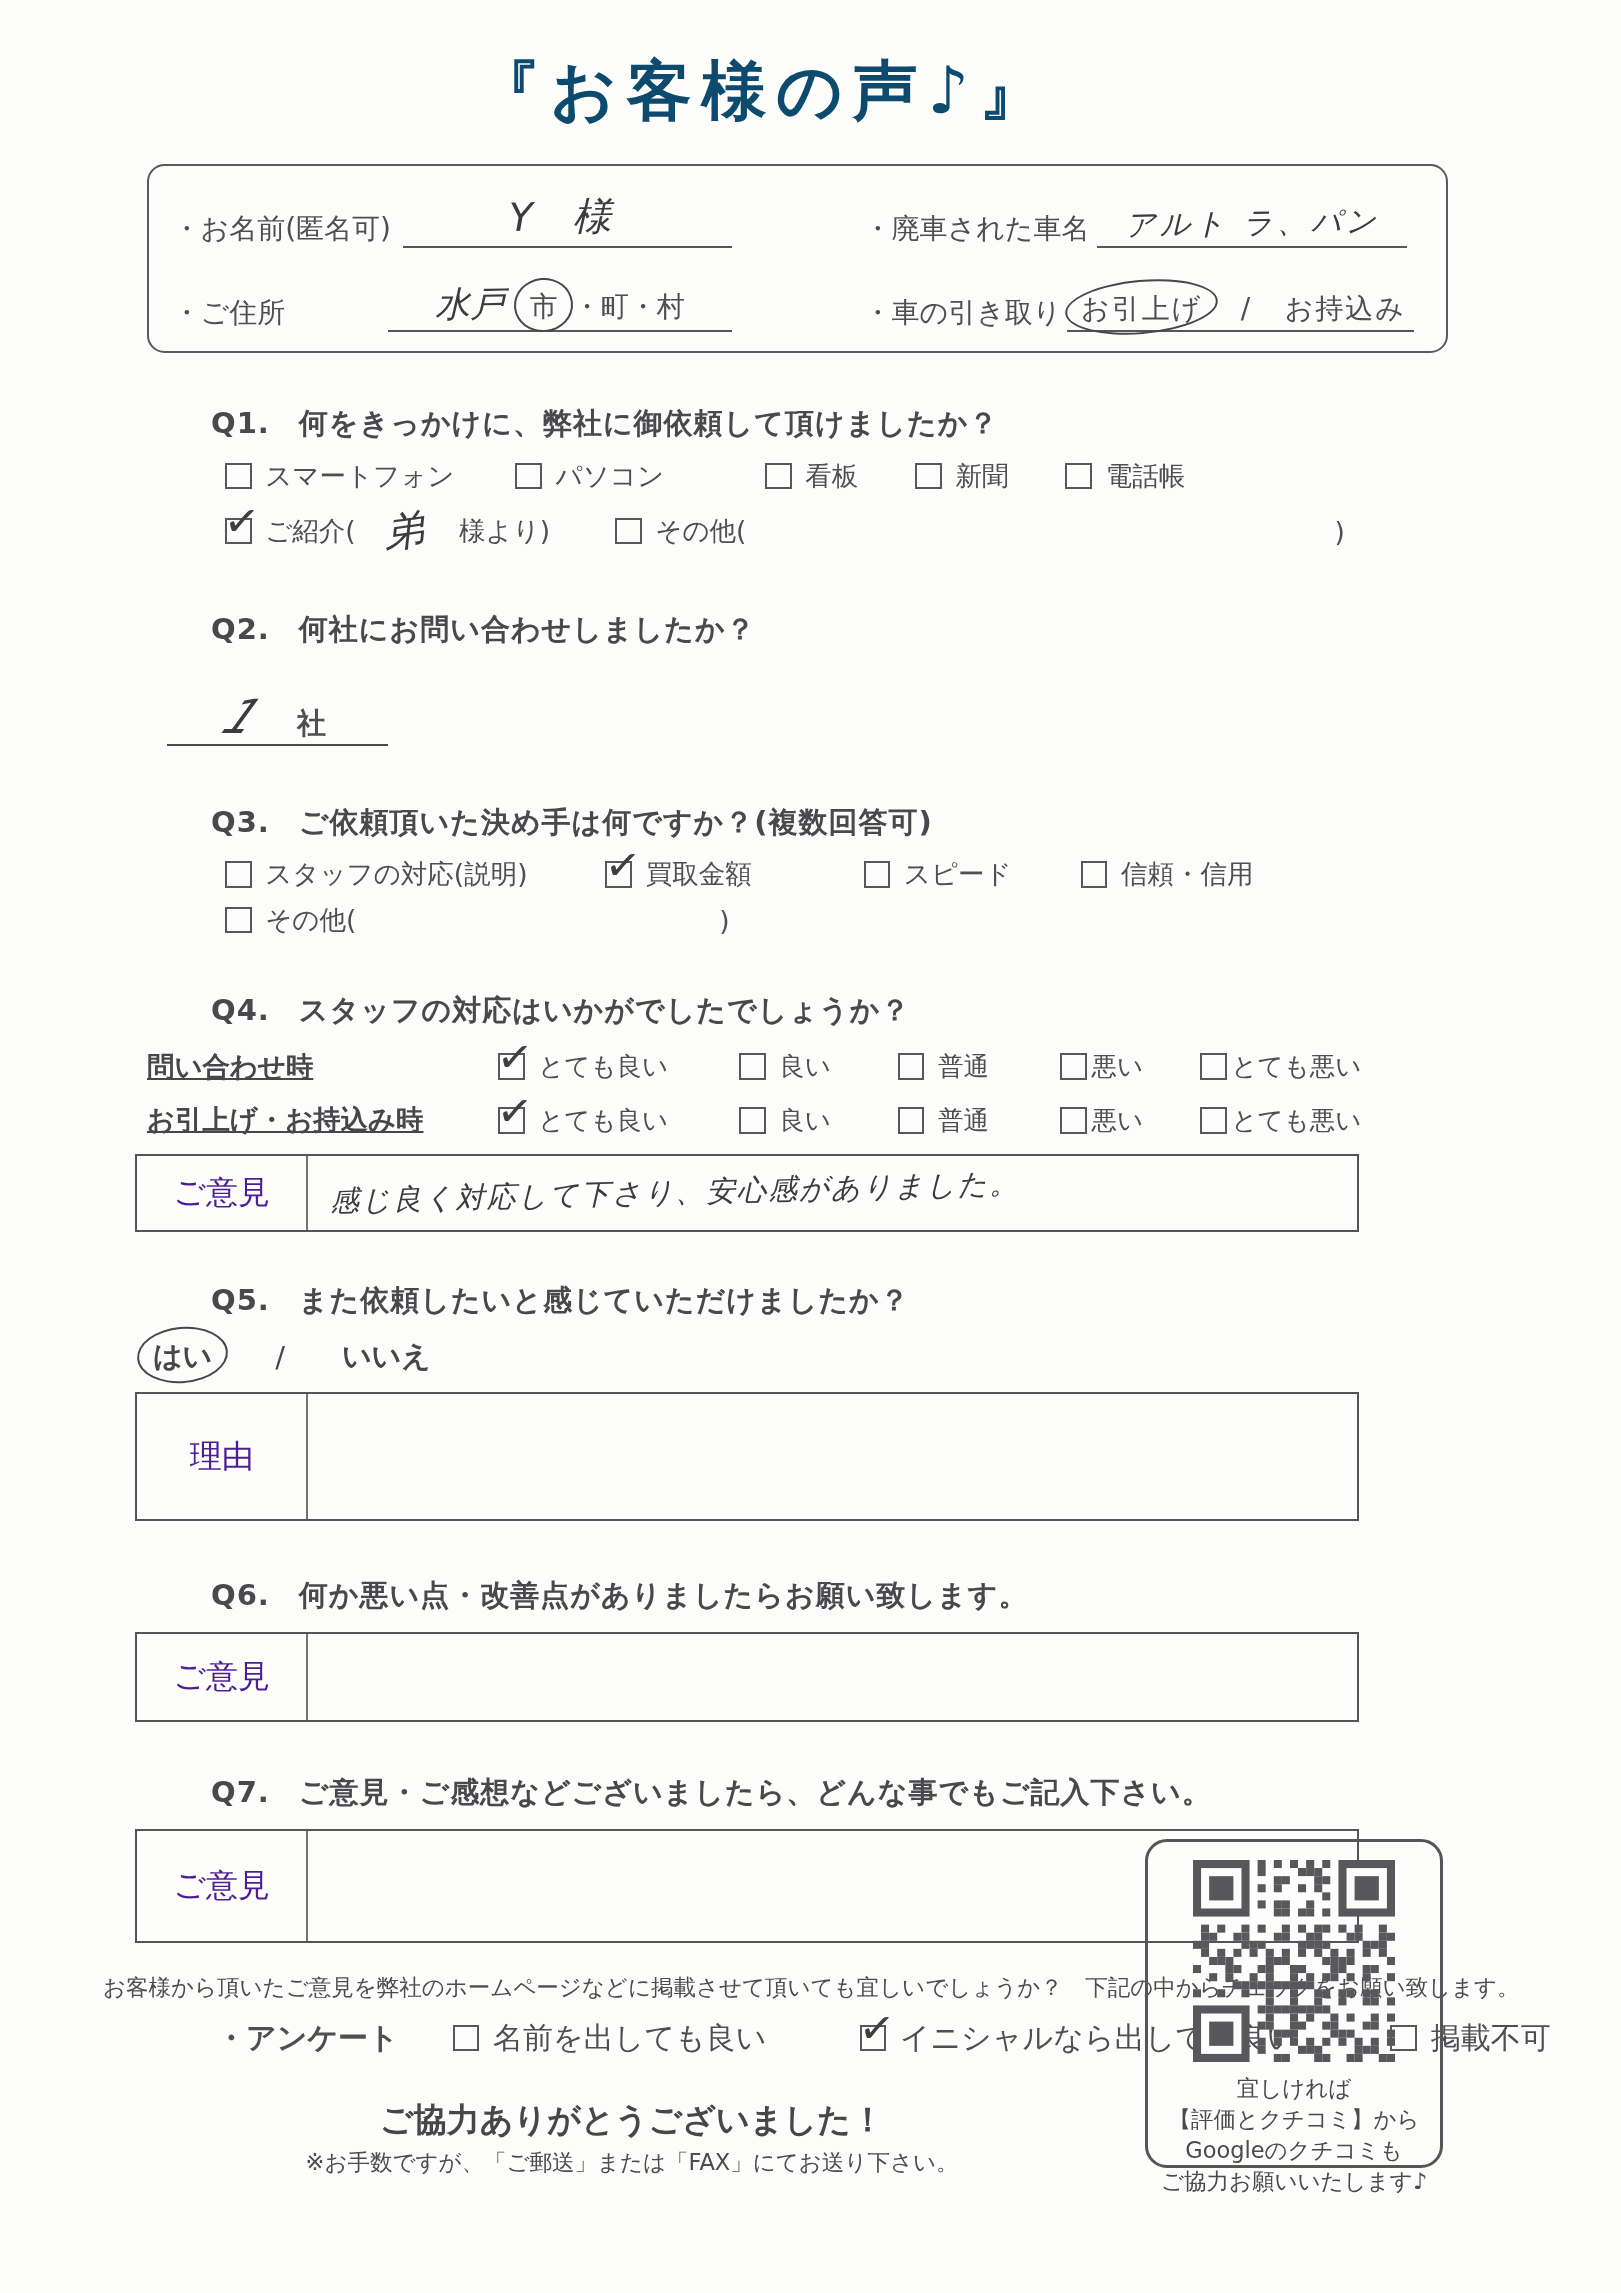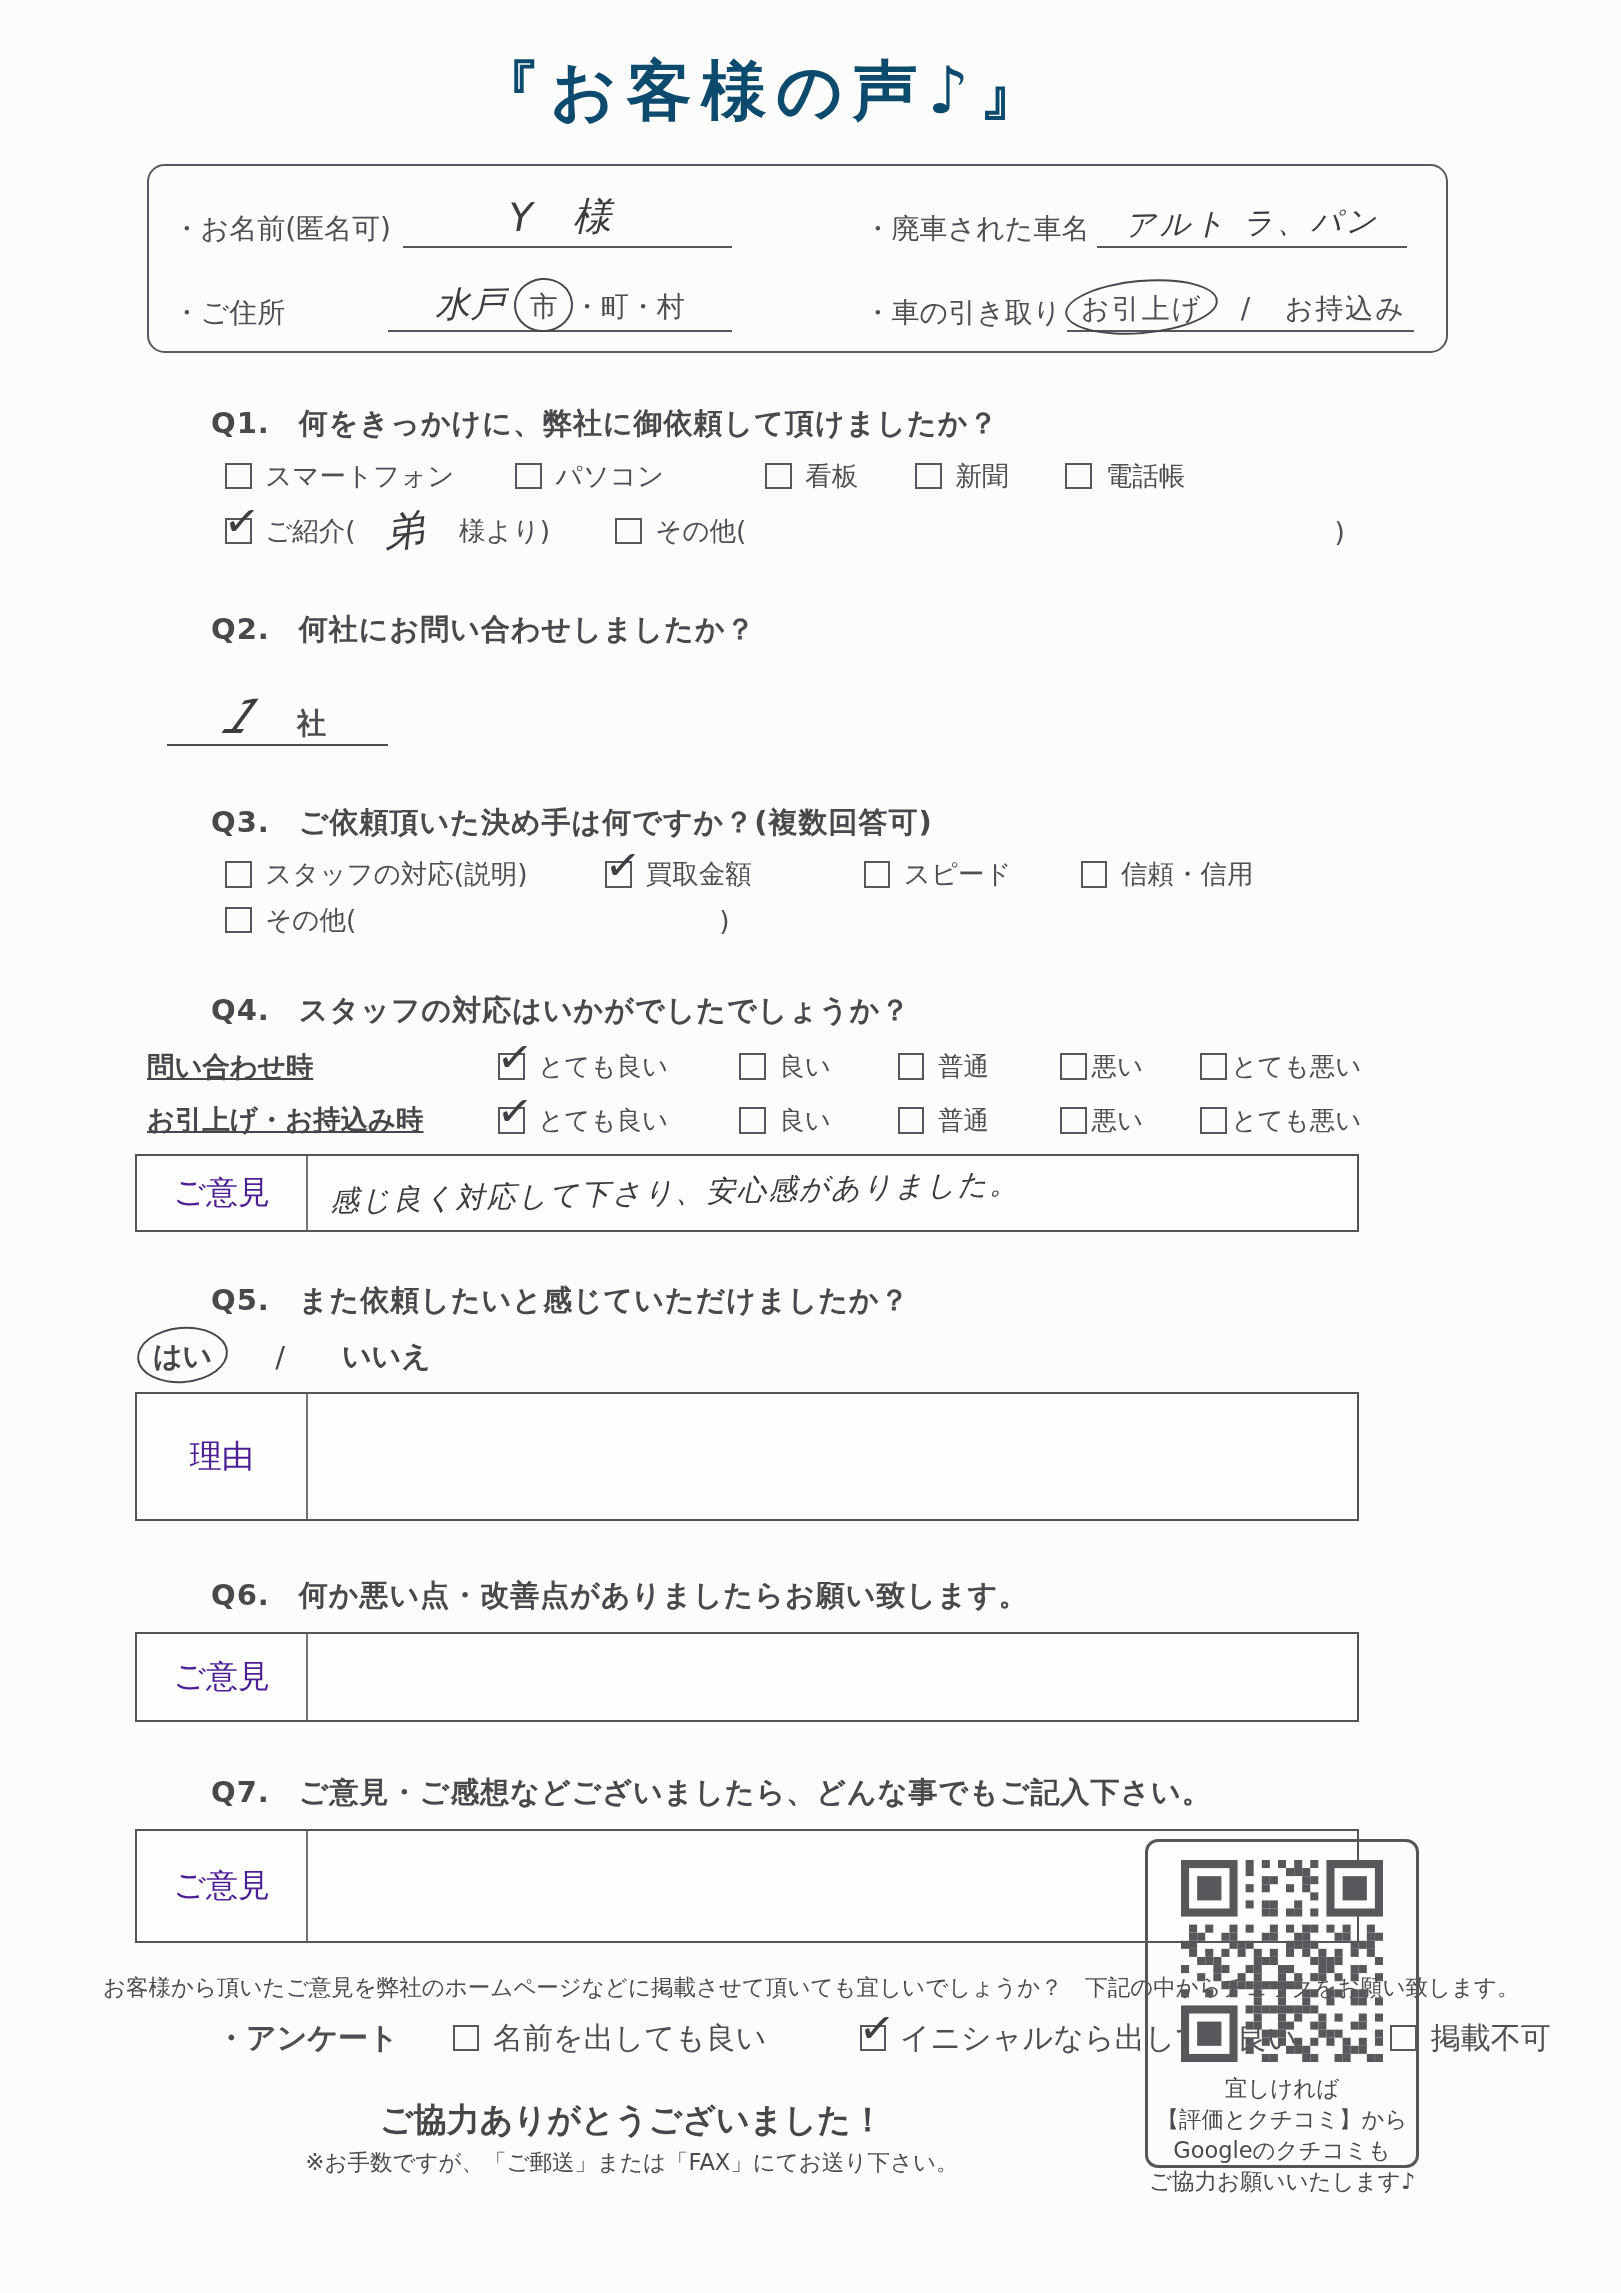--- a/index.html
+++ b/index.html
@@ -58,22 +58,22 @@
 
   
   .consent{margin-top:29px;margin-left:-44px;font-size:22.5px;white-space:nowrap;color:#4c4c50;}
   .consent-row{display:flex;align-items:center;font-size:30px;margin-top:15px;margin-left:69px;white-space:nowrap;}
   .consent-label{font-weight:bold;margin-right:54px;}
 
   .thanks{margin-top:39px;text-align:center;font-size:33px;font-weight:bold;color:#46464b;padding-right:304px;}
   .mail-note{margin-top:4px;text-align:center;font-size:22.5px;color:#4c4c50;padding-right:304px;}
 
   
-  .qr-box{position:absolute;left:1145px;top:1839px;width:274px;height:329px;
-    border:3.4px solid #55555a;border-radius:13px;text-align:center;padding-top:17.6px;box-sizing:border-box;}
+  .qr-box{position:absolute;left:1145px;top:1839px;width:298px;height:329px;
+    border:3.4px solid #55555a;border-radius:22px;text-align:center;padding-top:17.6px;box-sizing:border-box;}
   .qr-note{font-size:22.5px;line-height:31px;color:#49494e;margin-top:7.8px;}
 </style>
 </head>
 <body>
 
 <div class="content">
 
   <div class="title">『お客様の声♪』</div>
 
   <div class="info-box">

